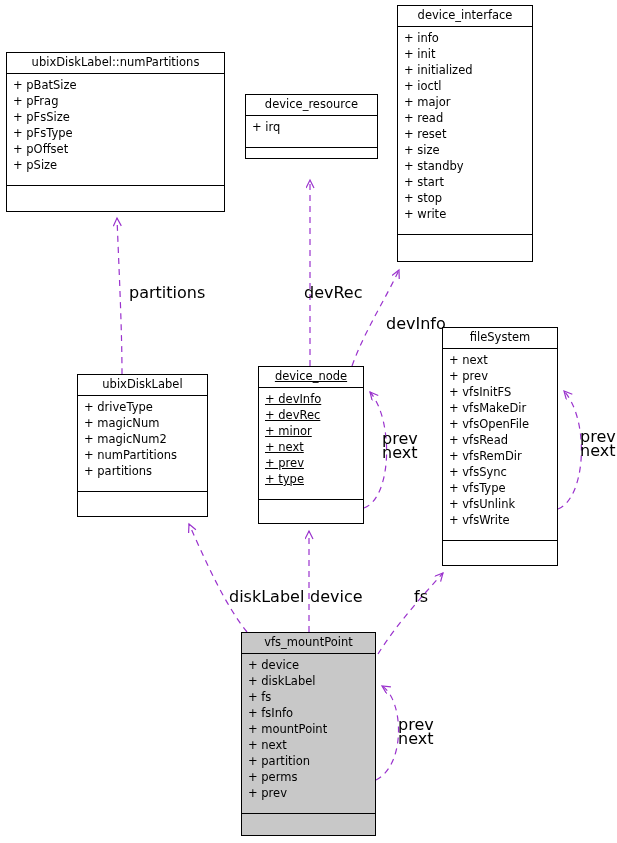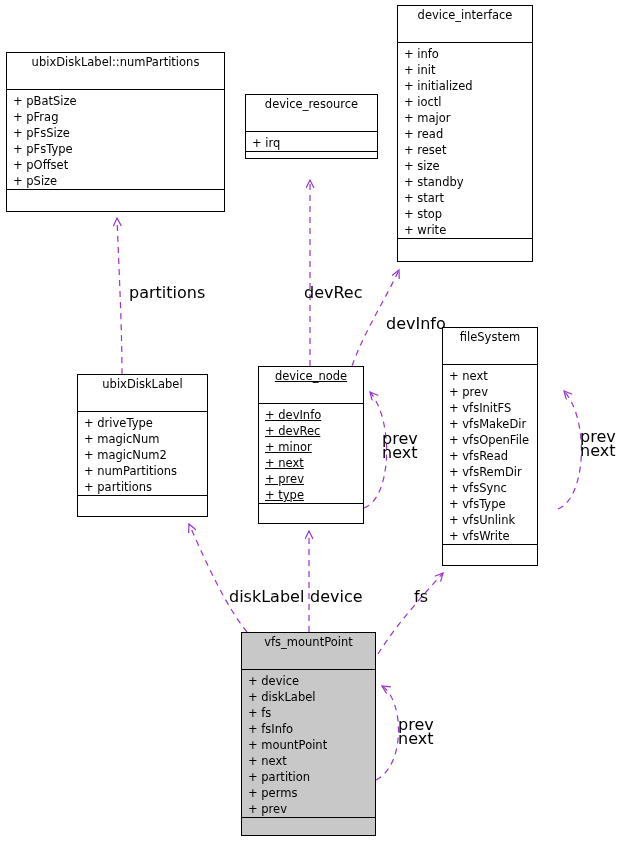--- a/index.html
+++ b/index.html
@@ -31,27 +31,27 @@
     background: #ffffff;
     box-sizing: border-box;
     font-size: 11.5px;
     color: #000000;
   }
   .uml-class.highlight {
     background: #c8c8c8;
   }
   .uml-title {
     text-align: center;
-    padding: 3px 4px 20px 4px;
+    padding: 3px 4px 4px 4px;
     border-bottom: 1px solid #000000;
     white-space: nowrap;
     line-height: 13px;
   }
   .uml-members {
-    padding: 3px 4px 0 6px;
+    padding: 3px 4px 12px 6px;
     border-bottom: 1px solid #000000;
   }
   .uml-member {
     white-space: nowrap;
     line-height: 16px;
   }
   .uml-methods {
     height: 20px;
   }
   .edge-label {
@@ -147,21 +147,21 @@
         <div class="uml-members">
           <div class="uml-member">+ devInfo</div>
           <div class="uml-member">+ devRec</div>
           <div class="uml-member">+ minor</div>
           <div class="uml-member">+ next</div>
           <div class="uml-member">+ prev</div>
           <div class="uml-member">+ type</div>
         </div>
         <div class="uml-methods"></div>
       </div>
-      <div class="uml-class" style="left: 442px; top: 327px; width: 96px; height: 239px;">
+      <div class="uml-class" style="left: 442px; top: 327px; width: 116px; height: 239px;">
         <div class="uml-title">fileSystem</div>
         <div class="uml-members">
           <div class="uml-member">+ next</div>
           <div class="uml-member">+ prev</div>
           <div class="uml-member">+ vfsInitFS</div>
           <div class="uml-member">+ vfsMakeDir</div>
           <div class="uml-member">+ vfsOpenFile</div>
           <div class="uml-member">+ vfsRead</div>
           <div class="uml-member">+ vfsRemDir</div>
           <div class="uml-member">+ vfsSync</div>

